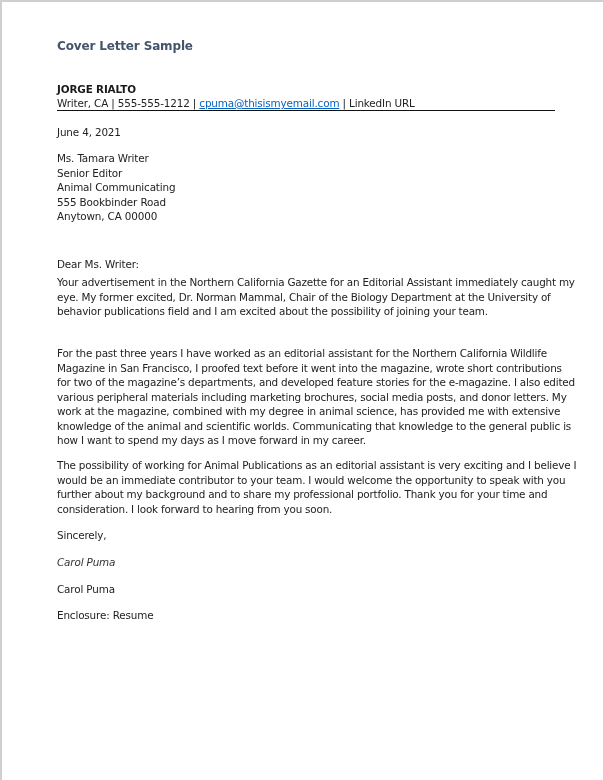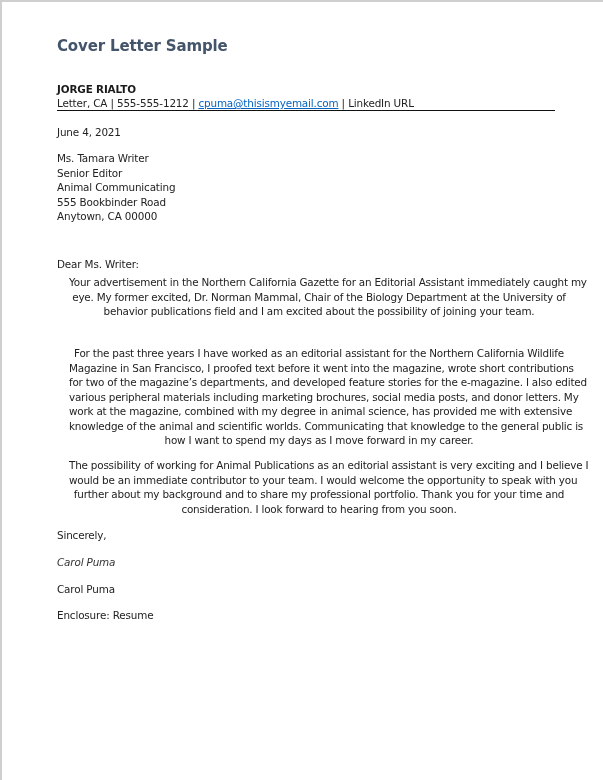--- a/index.html
+++ b/index.html
@@ -31,21 +31,21 @@
       white-space: nowrap;
       font-size: 10.4px;
       line-height: 14.5px;
       letter-spacing: -0.15px;
     }
     .title {
       left: 55px;
       top: 37px;
       font-weight: bold;
       color: #44546A;
-      font-size: 15px;
+      font-size: 12px;
     }
     .name {
       left: 55px;
       top: 80px;
       font-weight: bold;
       color: #1a1a1a;
     }
     .contact {
       left: 55px;
       top: 94px;
@@ -72,26 +72,25 @@
     }
     .recipient div {
       height: 14.5px;
     }
     .salutation {
       left: 55px;
       top: 255px;
     }
     .para {
       position: absolute;
-      left: 67px;
+      left: 55px;
       width: 500px;
       font-size: 10.4px;
       line-height: 14.5px;
       letter-spacing: -0.2px;
-      text-align: center;
     }
     .para div {
       white-space: nowrap;
       height: 14.5px;
     }
     .p1 { top: 273px; }
     .p2 { top: 344px; }
     .p3 { top: 456px; }
     .closing { left: 55px; top: 526px; }
     .signature {
@@ -106,21 +105,21 @@
 </head>
 <body>
 
 <div class="page">
 
   <div class="abs title">Cover Letter Sample</div>
 
   <div class="abs name">JORGE RIALTO</div>
 
   <div class="abs contact">
-    <span>Letter, CA</span><span> | </span><span>555-555-1212</span><span> | </span><a>cpuma@thisismyemail.com</a><span> | </span><span>LinkedIn URL</span>
+    <span>Writer, CA</span><span> | </span><span>555-555-1212</span><span> | </span><a>cpuma@thisismyemail.com</a><span> | </span><span>LinkedIn URL</span>
   </div>
 
   <div class="rule"></div>
 
   <div class="abs date">June 4, 2021</div>
 
   <div class="abs recipient">
     <div>Ms. Tamara Writer</div>
     <div>Senior Editor</div>
     <div>Animal Communicating</div>

